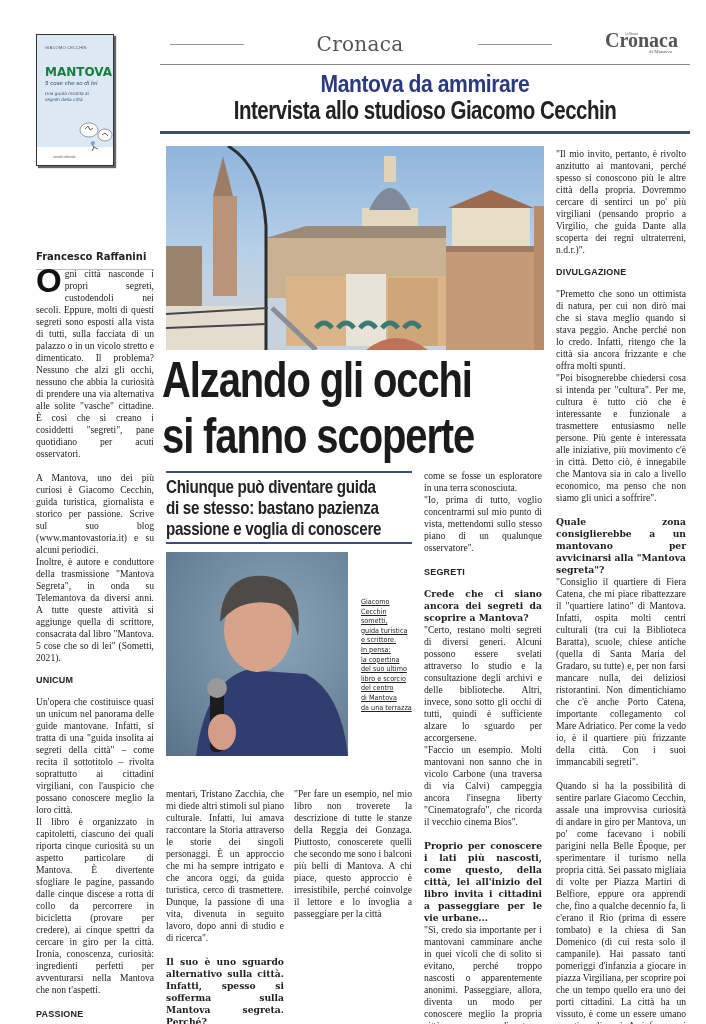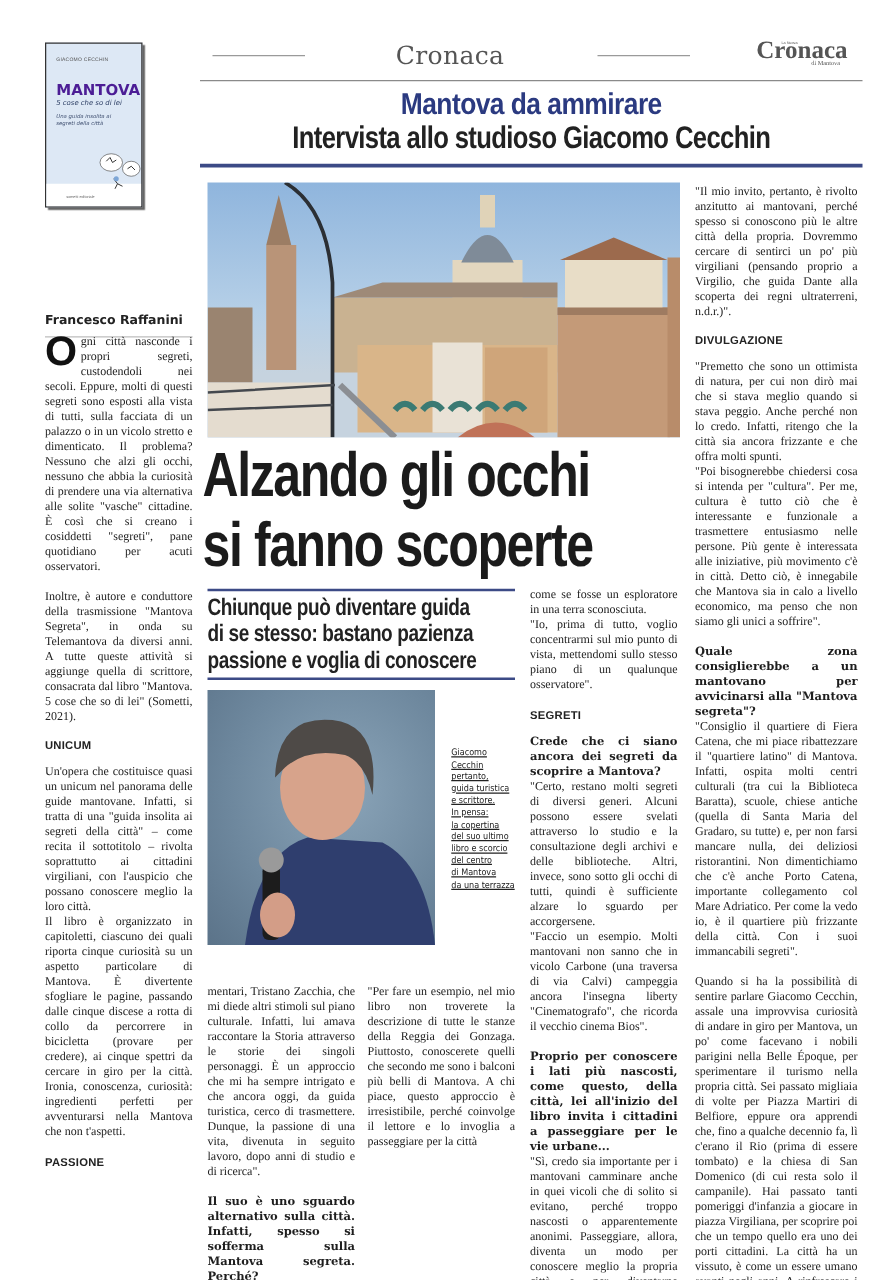--- a/index.html
+++ b/index.html
@@ -18,21 +18,21 @@
   .kicker { position: absolute; left: 160px; top: 70px; width: 530px; text-align: center;
     font-family: "Liberation Sans", sans-serif; font-weight: bold; font-size: 24px; color: #2b3a80; letter-spacing: -0.5px; transform: scaleX(0.88); }
   .main-sub { position: absolute; left: 150px; top: 96px; width: 550px; text-align: center;
     font-family: "Liberation Sans", sans-serif; font-weight: bold; font-size: 25px; color: #222; letter-spacing: -0.6px; transform: scaleX(0.82); }
   .blue-rule { position: absolute; left: 160px; top: 131px; width: 530px; height: 3px; background: #3c4a86; }
 
   
   .book { position: absolute; left: 36px; top: 34px; width: 78px; height: 132px; background: #dde8f5;
     border: 1px solid #333; box-shadow: 2px 2px 1px #666; overflow: hidden; }
   .book .author { position:absolute; left: 8px; top: 10px; font-family: "Liberation Sans", sans-serif; font-size: 4px; color: #555; letter-spacing: 0.2px; }
-  .book .btitle { position:absolute; left: 8px; top: 30px; font-family: "DejaVu Sans", sans-serif; font-weight: bold; font-size: 12px; color: #4c1d95; }
+  .book .btitle { position:absolute; left: 8px; top: 30px; font-family: "DejaVu Sans", sans-serif; font-weight: bold; font-size: 12px; color: #15803d; }
   .book .bsub { position:absolute; left: 8px; top: 45px; font-family: "DejaVu Sans", sans-serif; font-style: italic; font-size: 5.5px; color: #2b3d63; }
   .book .btag { position:absolute; left: 8px; top: 56px; width: 60px; font-family: "DejaVu Sans", sans-serif; font-style: italic; font-size: 4.3px; line-height: 6px; color: #3f4f70; }
   .book .bottom { position:absolute; left: 0; top: 112px; width: 100%; height: 20px; background: #fff; }
   .book .publisher { position:absolute; left: 16px; top: 120px; font-family: "Liberation Sans", sans-serif; font-size: 3px; color: #666; }
   .book .drawing { position:absolute; left: 42px; top: 86px; width: 34px; height: 34px; }
 
   
   .byline { position: absolute; left: 36px; top: 251px; width: 118px; font-family: "DejaVu Sans", sans-serif; font-weight: bold; font-size: 10px; color: #222; padding-bottom: 7px; border-bottom: 1px solid #bdbdbd; }
 
   
@@ -89,20 +89,21 @@
     <circle cx="14" cy="22" r="2" fill="#7da6d6"></circle>
   </svg>
   <div class="publisher">sometti editoriale</div>
 </div>
 
 <div class="byline">Francesco Raffanini</div>
 
 <div class="col" style="left:36px; top:268px; width:118px;">
   <p><span class="dropcap">O</span><span>gni città nasconde i propri segreti, custodendoli nei secoli. Eppure, molti di questi segreti sono esposti alla vista di tutti, sulla facciata di un palazzo o in un vicolo stretto e dimenticato. Il problema? Nessuno che alzi gli occhi, nessuno che abbia la curiosità di prendere una via alternativa alle solite "vasche" cittadine. È così che si creano i cosiddetti "segreti", pane quotidiano per acuti osservatori.</span></p>
   <div class="gap"></div>
+  <p>A Mantova, uno dei più curiosi è Giacomo Cecchin, guida turistica, giornalista e storico per passione. Scrive sul suo blog (www.mantovastoria.it) e su alcuni periodici.</p>
   <p>Inoltre, è autore e conduttore della trasmissione "Mantova Segreta", in onda su Telemantova da diversi anni. A tutte queste attività si aggiunge quella di scrittore, consacrata dal libro "Mantova. 5 cose che so di lei" (Sometti, 2021).</p>
   <div class="sh" style="margin-top:10px;">UNICUM</div>
   <p>Un'opera che costituisce quasi un unicum nel panorama delle guide mantovane. Infatti, si tratta di una "guida insolita ai segreti della città" – come recita il sottotitolo – rivolta soprattutto ai cittadini virgiliani, con l'auspicio che possano conoscere meglio la loro città.</p>
   <p>Il libro è organizzato in capitoletti, ciascuno dei quali riporta cinque curiosità su un aspetto particolare di Mantova. È divertente sfogliare le pagine, passando dalle cinque discese a rotta di collo da percorrere in bicicletta (provare per credere), ai cinque spettri da cercare in giro per la città. Ironia, conoscenza, curiosità: ingredienti perfetti per avventurarsi nella Mantova che non t'aspetti.</p>
   <div class="sh" style="margin-top:12px;">PASSIONE</div>
 
 </div>
 
 <div class="photo-city">
   <svg width="378" height="204" viewBox="0 0 378 204">
@@ -158,21 +159,21 @@
     <path d="M54 70 Q56 20 100 24 Q138 28 132 84 Q126 58 110 52 Q80 46 62 62 Z" fill="#4e4a47"></path>
     <rect x="44" y="140" width="14" height="60" rx="5" fill="#1c1c1c"></rect>
     <circle cx="51" cy="136" r="10" fill="#9a9a9a"></circle>
     <ellipse cx="56" cy="180" rx="14" ry="18" fill="#d39d87"></ellipse>
   </svg>
 </div>
 
 <div class="caption">
   <div>Giacomo</div>
   <div>Cecchin</div>
-  <div>pertanto,</div>
+  <div>sometti,</div>
   <div>guida turistica</div>
   <div>e scrittore.</div>
   <div>In pensa:</div>
   <div>la copertina</div>
   <div>del suo ultimo</div>
   <div>libro e scorcio</div>
   <div>del centro</div>
   <div>di Mantova</div>
   <div>da una terrazza</div>
 </div>

